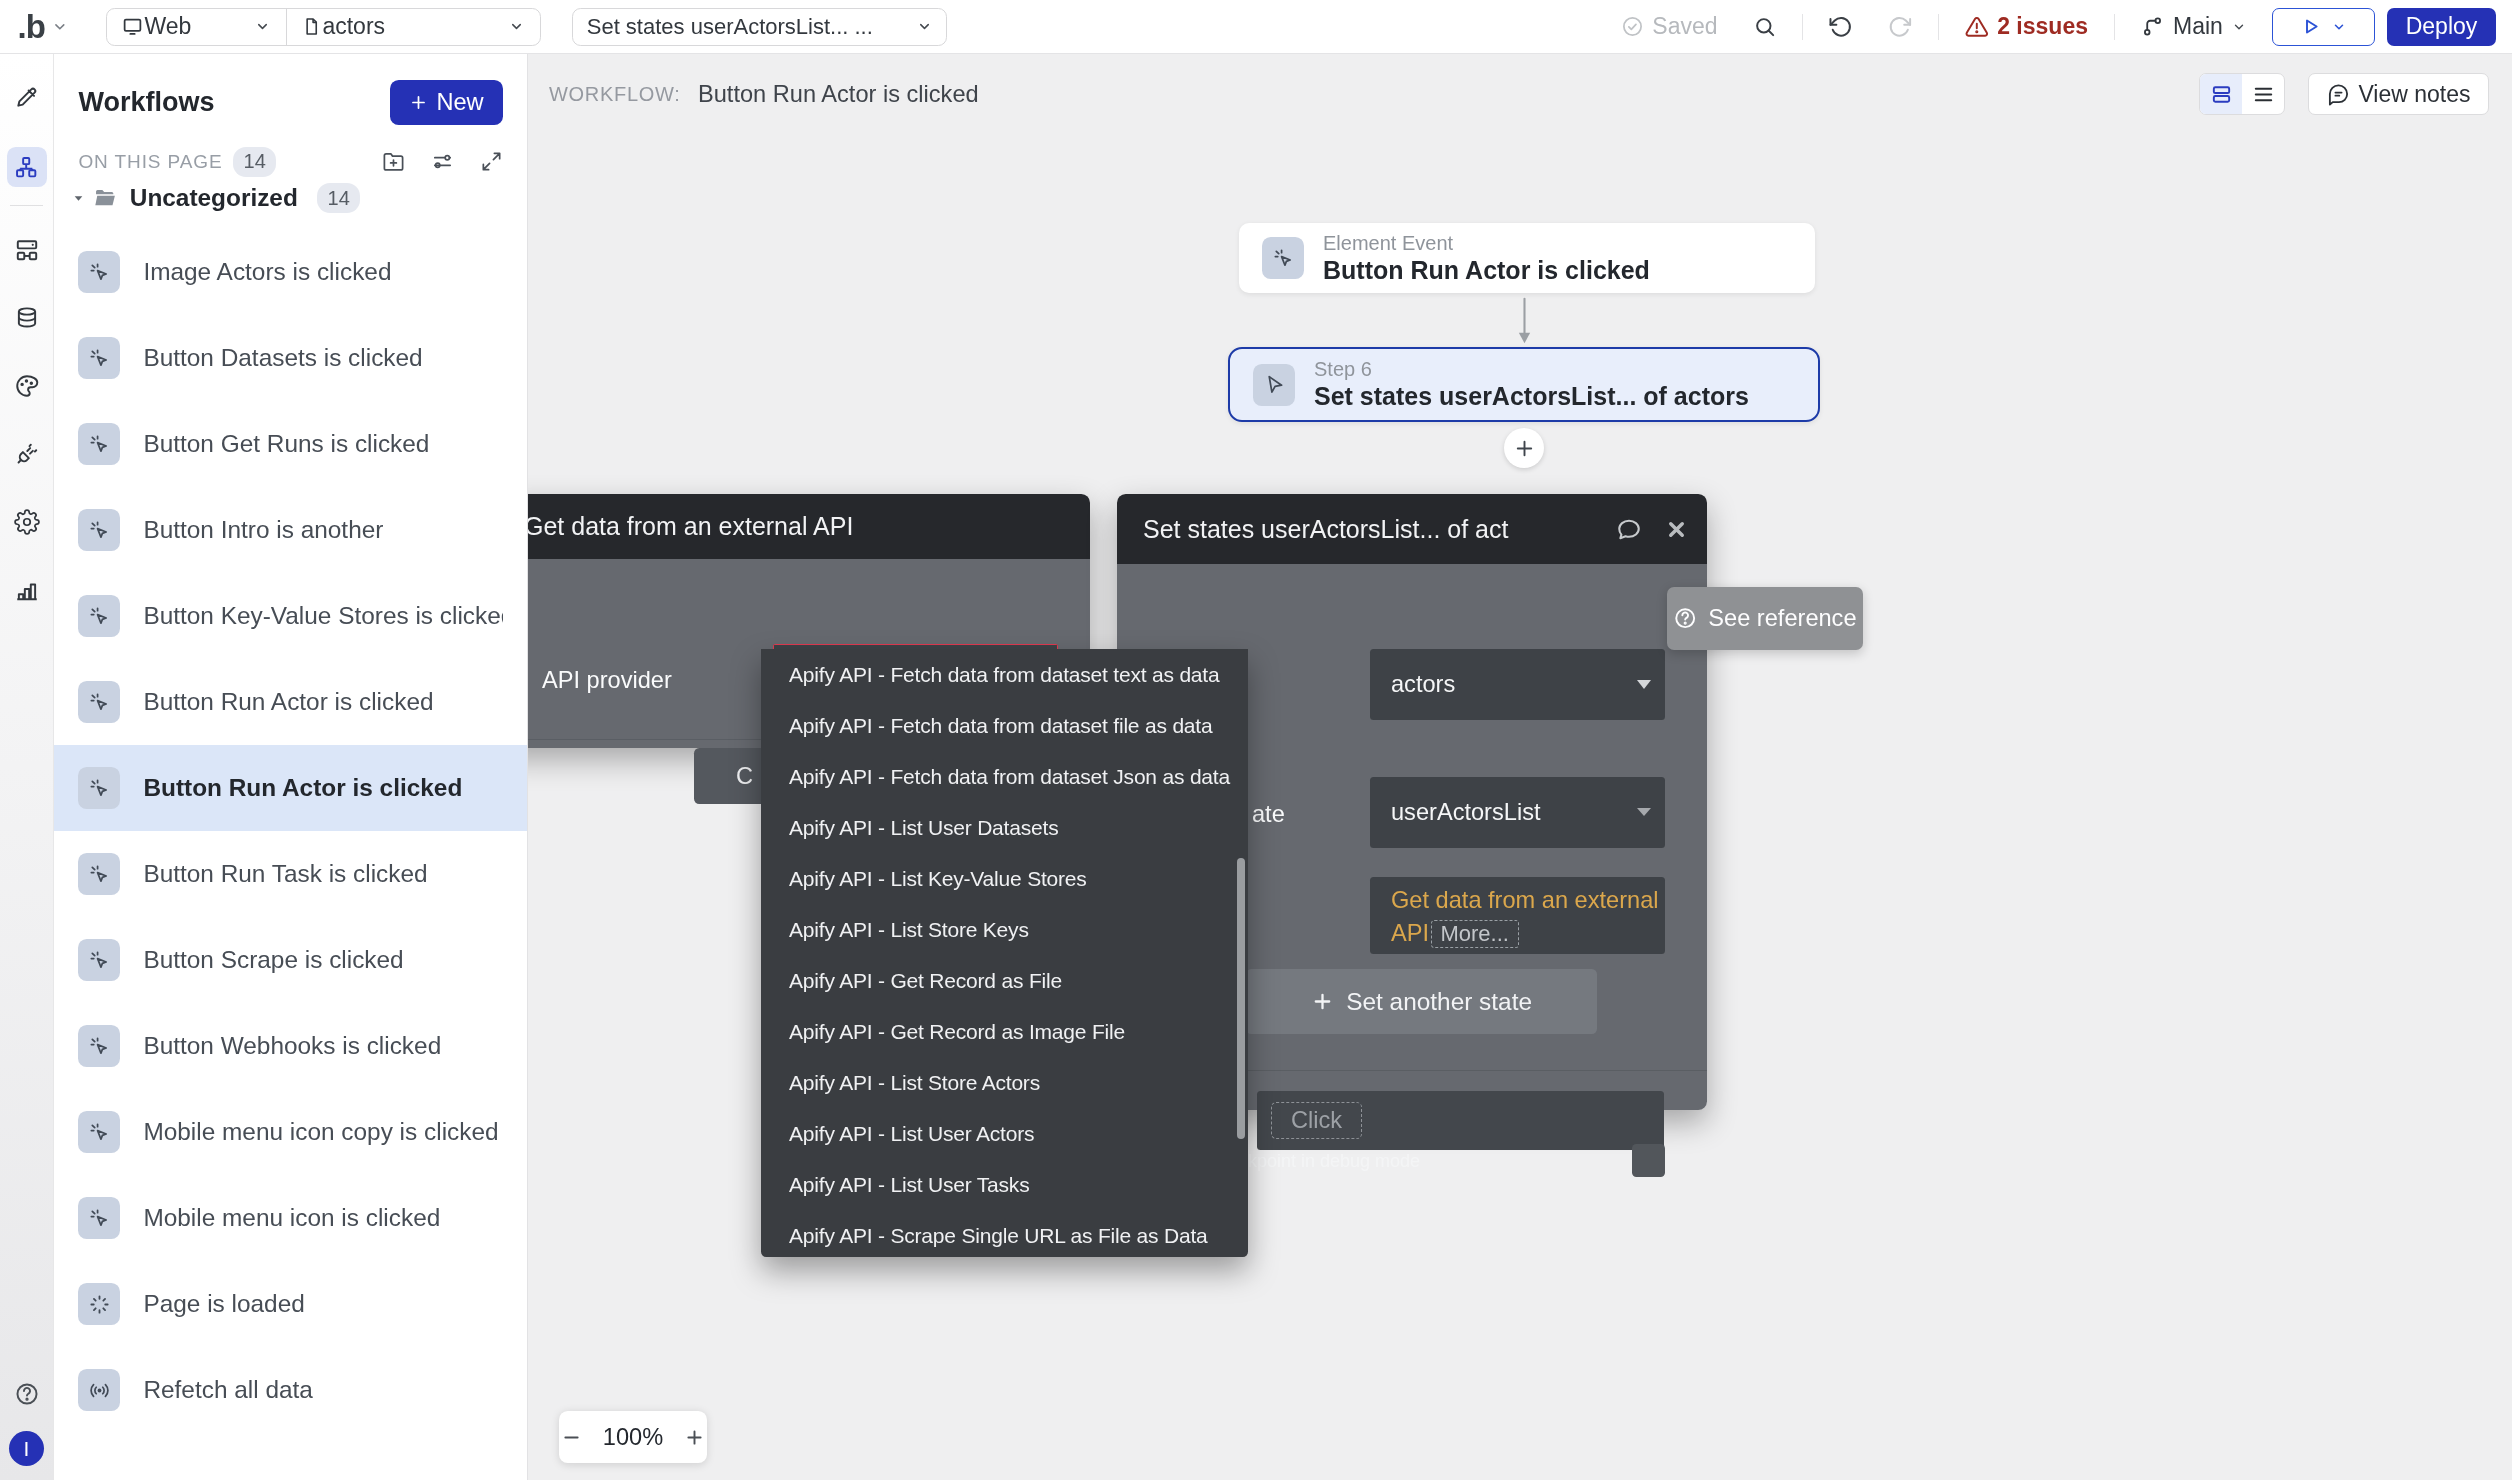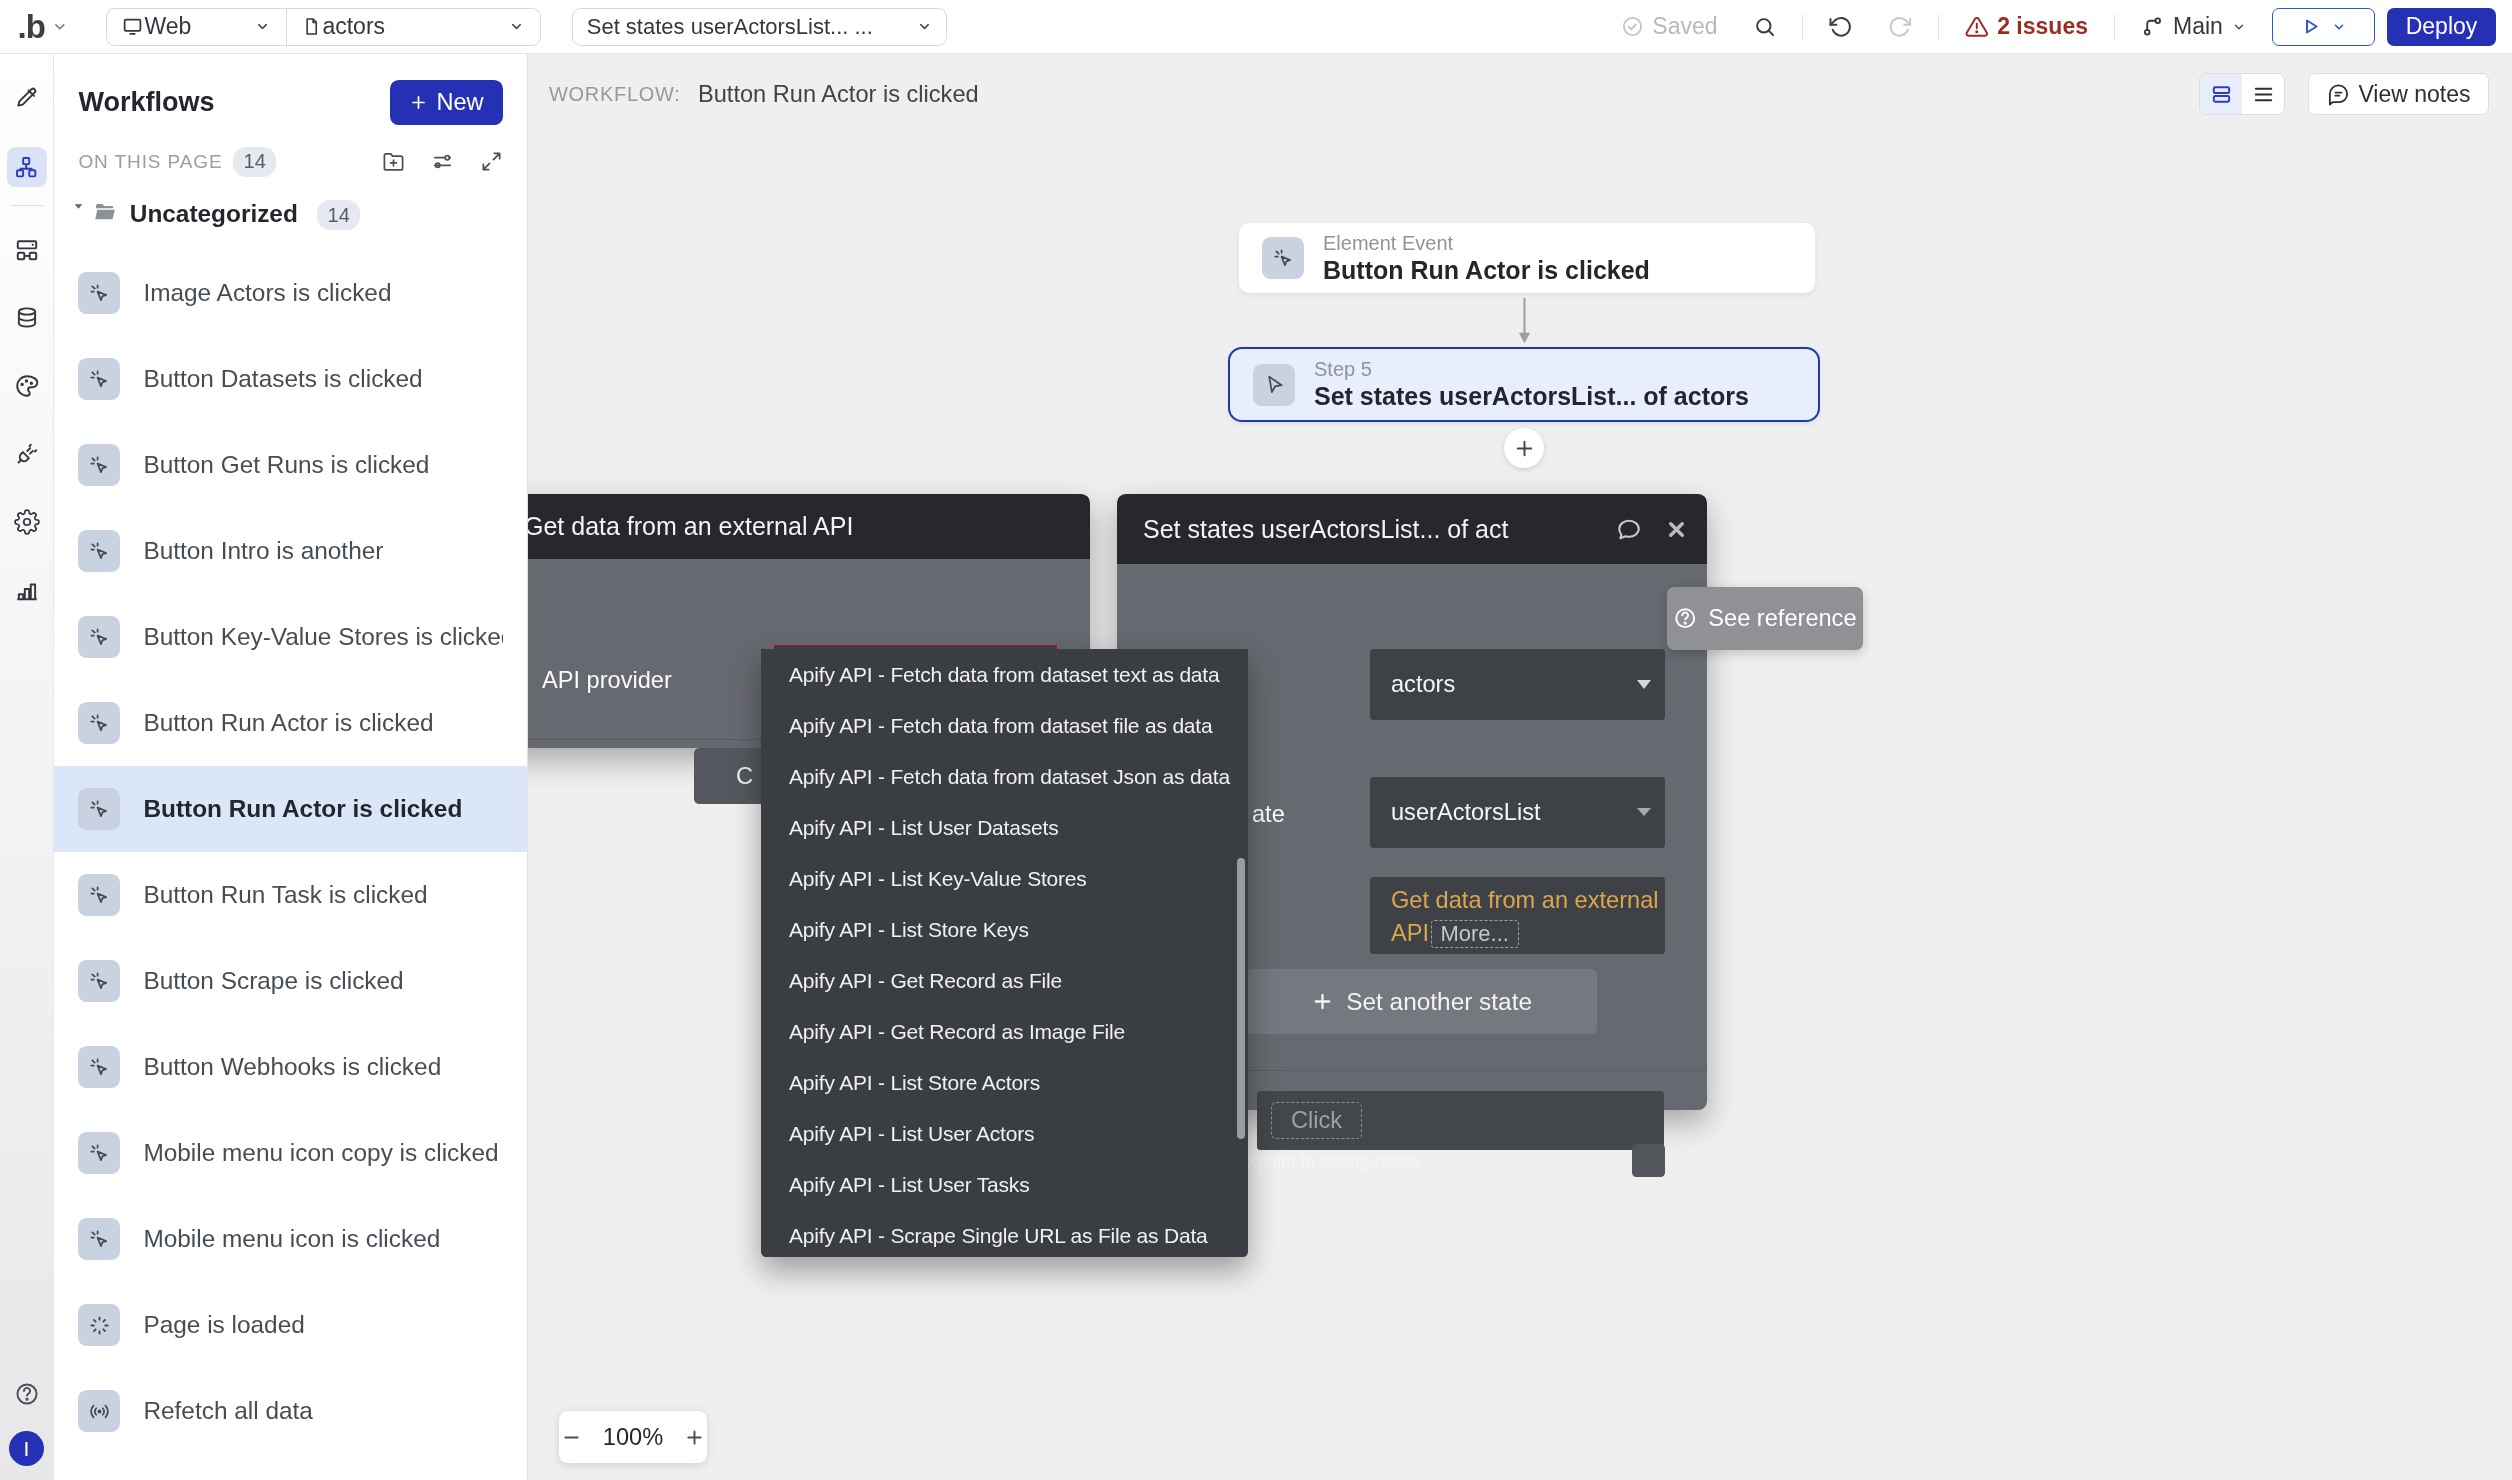--- a/index.html
+++ b/index.html
@@ -41,21 +41,21 @@
 
   
   .wpanel{position:absolute;top:54px;left:54px;bottom:0;width:474px;background:#fff;border-right:0.9px solid #e2e2e4;z-index:34;padding-top:26px;overflow:hidden}
   .wp-head{display:flex;align-items:center;padding:0 24.4px}
   .wp-title{font-size:27px;font-weight:700;color:#23272d}
   .wp-new{margin-left:auto;height:45px;border-radius:8.7px;background:#2531b5;color:#fff;font-size:23.6px;display:flex;align-items:center;gap:8.7px;padding:0 19px;border:none}
   .wp-sub{margin-top:19px;padding:0 24.4px;display:flex;align-items:center;height:35px}
   .wp-sub-label{font-size:19px;letter-spacing:0.9px;color:#989ea6}
   .badge{margin-left:10.5px;background:#e6e9f0;border-radius:13px;padding:3.5px 10.5px;font-size:20px;color:#565c64}
   .wp-sub-icons{margin-left:auto;display:flex;align-items:center;gap:26px;color:#4a5058}
-  .wp-tree{margin-top:21px;padding:0 17.5px;display:flex;align-items:flex-start;gap:8.7px;height:38px}
+  .wp-tree{padding:0 17.5px;display:flex;align-items:center;gap:8.7px;height:38px}
   .wp-caret{color:#5f656c}
   .wp-folder{color:#8a9199}
   .wp-tree-label{font-size:24.4px;font-weight:700;color:#23272d;margin-left:3.5px}
   .wp-list{margin-top:12.2px}
   .wf-row{height:86px;display:flex;align-items:center;padding:0 24.4px;gap:23px}
   .wf-row.selected{background:#dbe6f8}
   .wf-chip{width:42px;height:42px;border-radius:8.7px;background:#c9d2e1;display:flex;align-items:center;justify-content:center;color:#414a56;flex:none}
   .wf-label{font-size:24.4px;font-weight:500;color:#474d55;white-space:nowrap;overflow:hidden}
   .wf-row.selected .wf-label{font-weight:700;color:#23272d}
 
@@ -548,21 +548,21 @@
       <path d="M12 53L5.5 41h13z" fill="currentColor"></path>
     </svg>
   </span>
 <div class="card card-step">
   <span class="card-chip">
       <svg width="23" height="23" viewBox="0 0 24 24" fill="none" stroke="currentColor" stroke-width="1.8" stroke-linejoin="round">
         <path d="M6.5 3.8l12.9 8.9-6.8 1.2-3.3 6.1L6.5 3.8z"></path>
       </svg>
     </span>
   <span>
-    <div class="card-sub">Step 5</div>
+    <div class="card-sub">Step 6</div>
     <div class="card-title">Set states userActorsList... of actors</div>
   </span>
 </div>
 <button class="flow-plus">
     <svg width="23" height="23" viewBox="0 0 24 24" fill="none" stroke="currentColor" stroke-width="2" stroke-linecap="round">
       <path d="M12 5v14M5 12h14"></path>
     </svg>
   </button>
 
 <div class="modal">

